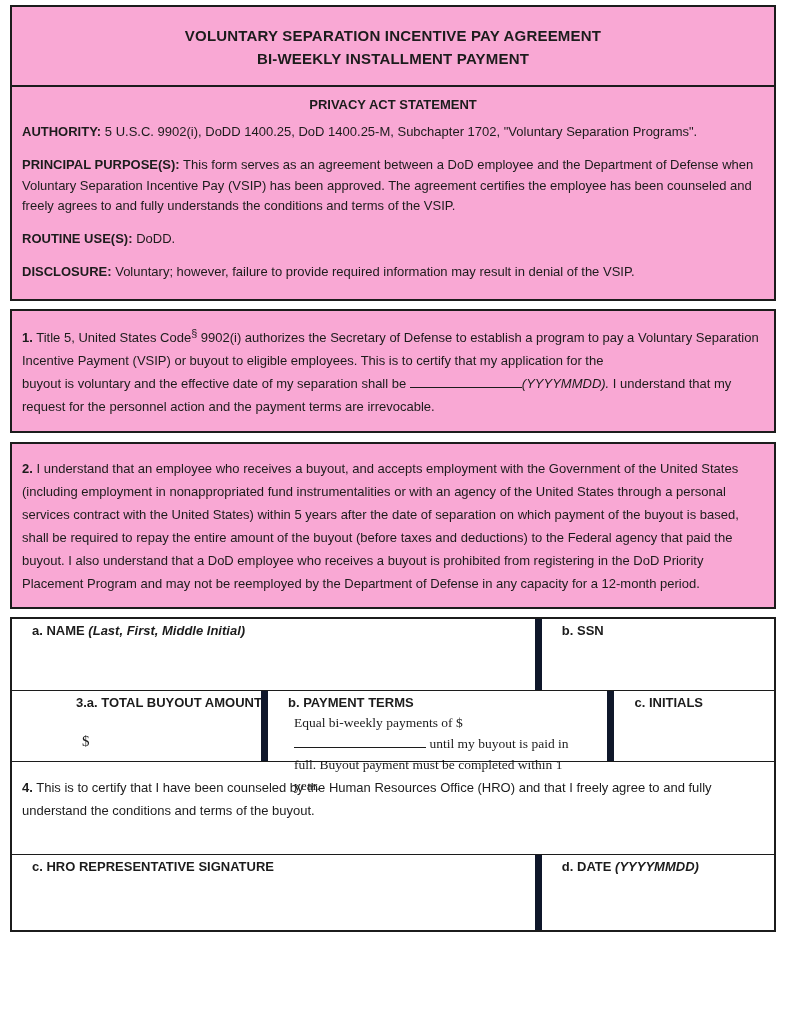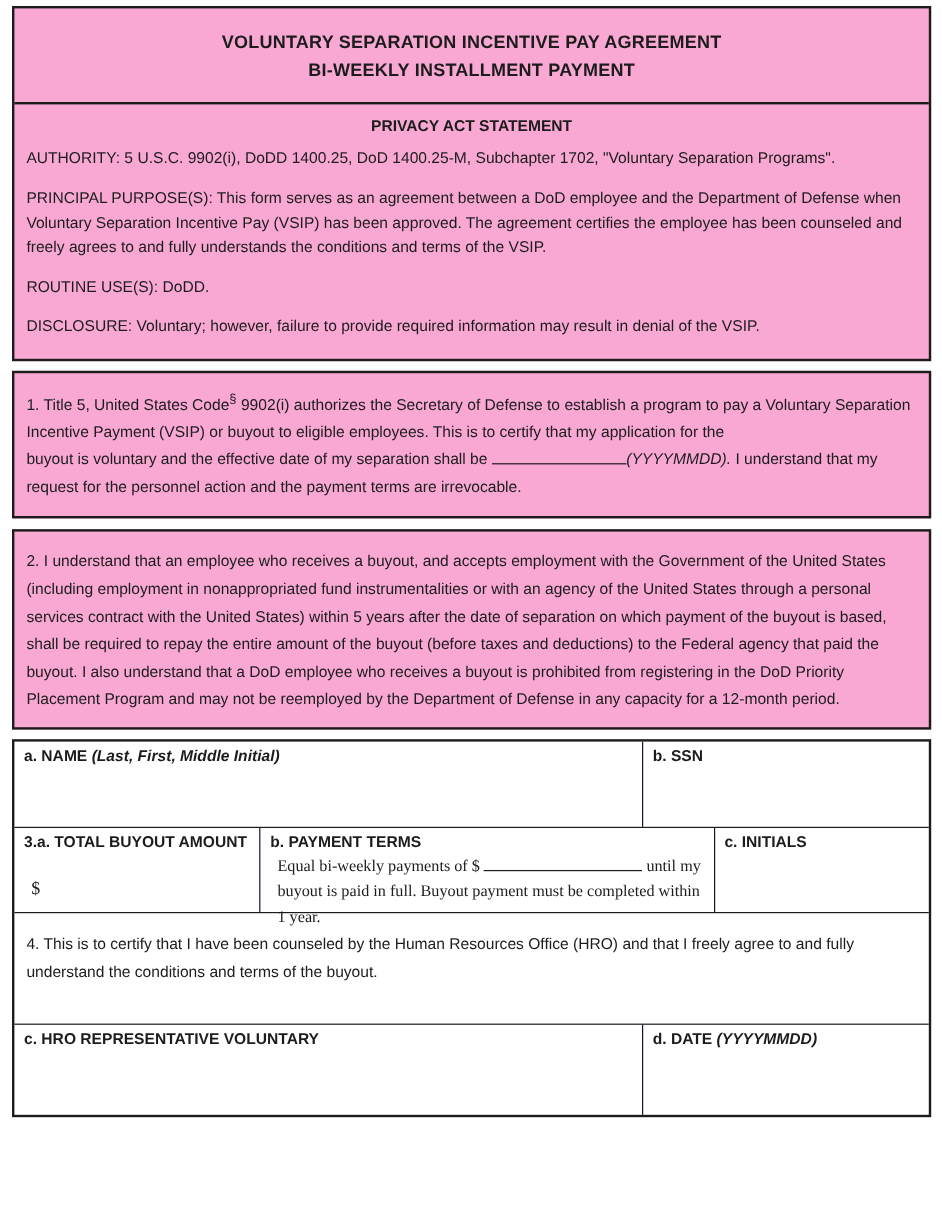--- a/index.html
+++ b/index.html
@@ -29,21 +29,21 @@
     text-align: center;
     padding-top: 17px;
     font-weight: bold;
     font-size: 15px;
     line-height: 1.55;
     letter-spacing: 0.2px;
   }
   .privacy-sec { padding: 6px 10px 4px 10px; min-height: 191px; }
   .pa-heading { text-align: center; font-weight: bold; font-size: 13px; margin: 4px 0 10px 0; }
   .privacy-sec p { font-size: 13px; line-height: 1.6; margin-bottom: 12px; }
-  .privacy-sec b, .para b { font-weight: normal; }
+  .privacy-sec b, .para b { font-weight: bold; }
 
   
   .sec { padding: 13px 10px 12px 10px; }
   .sec-1 { min-height: 110px; }
   .sec-2 { min-height: 155px; }
   .para { font-size: 13px; line-height: 1.78; }
   .blank {
     display: inline-block;
     border-bottom: 1px solid #1c1c1c;
     height: 14px;
@@ -51,32 +51,32 @@
     cursor: text;
   }
   .blank-date { width: 112px; }
   .blank-amount { width: 132px; }
   .fmt-note { font-style: italic; }
 
   
   .tablebox { border: 2px solid #1c1c1c; width: 766px; }
   .trow { display: flex; width: 100%; }
   .trow + .trow, .trow + .tsec, .tsec + .trow { border-top: 1px solid #1c1c1c; }
-  .cell { padding: 4px 8px; position: relative; }
-  .cell + .cell { border-left: 1px solid #0f172a; }
+  .cell { padding: 4px 20px; position: relative; }
+  .cell + .cell { border-left: 7px solid #0f172a; }
   .cell-label { font-size: 13px; font-weight: bold; white-space: nowrap; }
   .hint { font-style: italic; font-weight: bold; }
   .fill-area { min-height: 20px; font-size: 13px; cursor: text; }
   .row-name { height: 71px; }
   .row-3 { height: 71px; }
   .row-sig-a { height: 79px; }
   .row-sig-b { height: 76px; }
   .w-name { width: 525px; }
   .w-ssn { width: 240px; }
-  .w-amt { width: 205px; }
+  .w-amt { width: 205px; margin-left: 44px; }
   .w-terms { width: 380px; }
   .w-init { width: 180px; }
   .currency { font-family: "Liberation Serif", serif; font-size: 15px; margin: 16px 0 0 6px; }
   .terms-body { font-family: "Liberation Serif", serif; font-size: 13.5px; line-height: 1.55; margin: 3px 0 0 6px; }
   .tsec { padding: 14px 10px 12px 10px; min-height: 93px; }
 </style>
 </head>
 <body>
 
 <div class="page">
@@ -155,21 +155,21 @@
       </div>
 
       <div class="tsec">
         <p class="para"><b>4.</b>
           <span>This is to certify that I have been counseled by the Human Resources Office (HRO) and that I freely agree to and fully understand the conditions and terms of the buyout.</span></p>
       </div>
 
 
       <div class="trow row-sig-b">
         <div class="cell w-name">
-          <div class="cell-label">c. HRO REPRESENTATIVE VOLUNTARY</div>
+          <div class="cell-label">c. HRO REPRESENTATIVE SIGNATURE</div>
           <div class="fill-area"></div>
         </div>
         <div class="cell w-ssn">
           <div class="cell-label"><b>d. DATE</b>
             <span class="hint">(YYYYMMDD)</span></div>
           <div class="fill-area"></div>
         </div>
       </div>
 
     </div>

